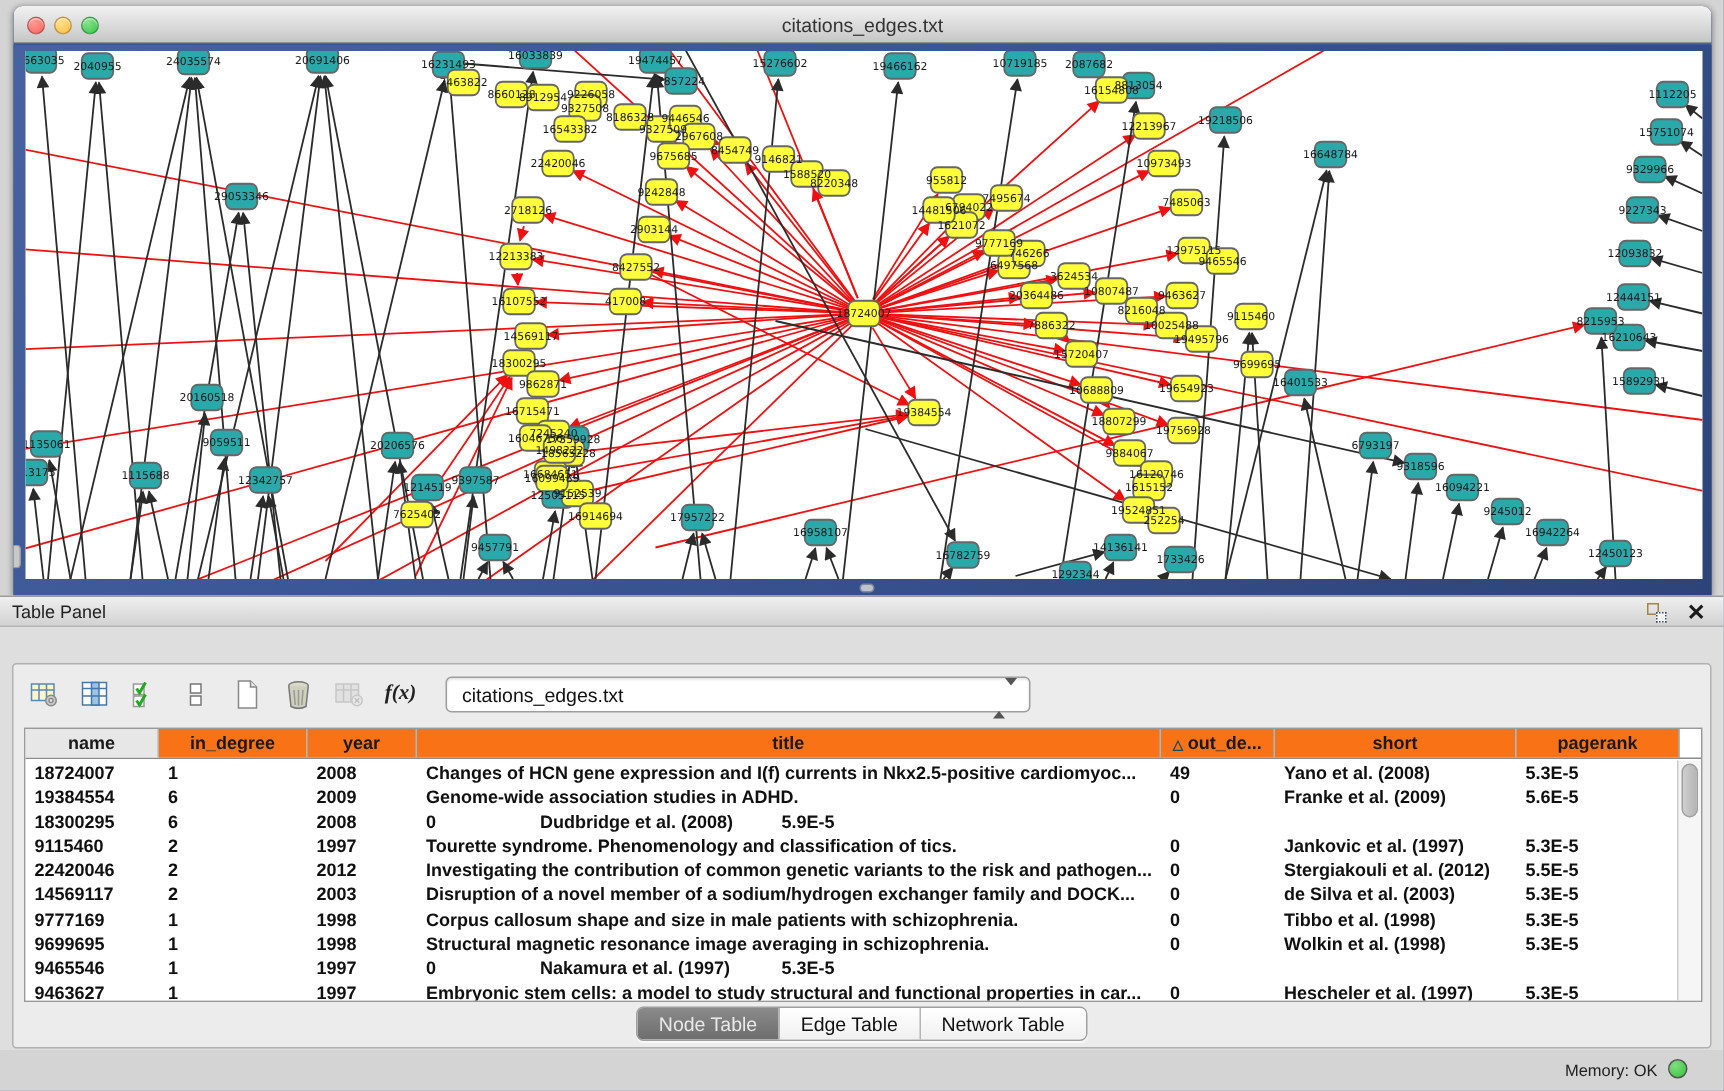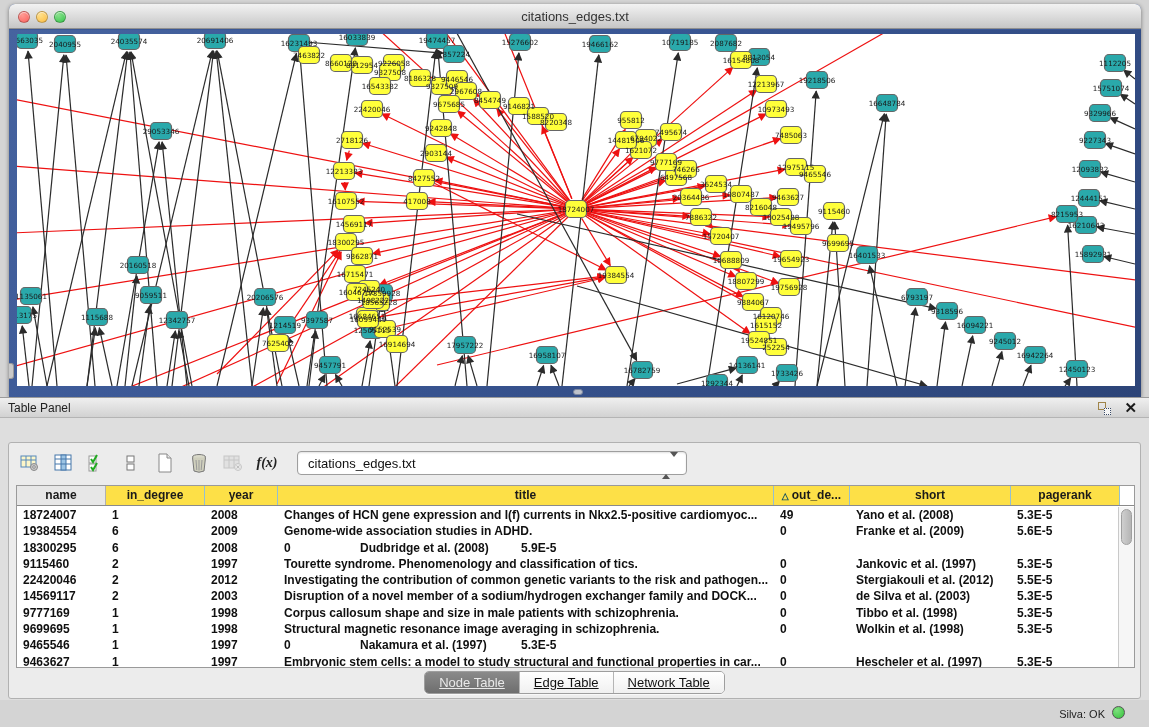--- a/index.html
+++ b/index.html
@@ -57,40 +57,40 @@
   #net-select-arrows { position:absolute; right:8px; top:5px; }
   #net-select-arrows .up { width:0; height:0; border-left:4px solid transparent;
     border-right:4px solid transparent; border-bottom:5px solid #555; margin-bottom:3px; }
   #net-select-arrows .dn { width:0; height:0; border-left:4px solid transparent;
     border-right:4px solid transparent; border-top:5px solid #555; }
 
   
   #tp-table { position:absolute; left:7px; top:42px; width:1119px; height:183px;
     background:#fff; border:1px solid #9a9a9a; overflow:hidden;font-weight:bold; }
   #thead { display:flex; height:20px; border-bottom:1px solid #8a8a8a; }
-  .th { flex:none; background:#fde047; border-right:1px solid #93bfd3;
+  .th { flex:none; background:#f97316; border-right:1px solid #93bfd3;
     font-size:12px; color:#1a1a1a; text-align:center; line-height:19px;
     overflow:hidden; white-space:nowrap; cursor:pointer; }
   .th.selected { background:#e7e7e7; border-right:1px solid #b0b0b0; }
   .sort-tri { display:inline-block; font-size:9px; margin-right:3px; color:#13505f; }
   #tbody { position:absolute; left:0; top:21px; right:16px; bottom:0; background:#fff; }
   .tr { display:flex; height:16.3px; cursor:default; }
   .td { flex:none; font-size:12px; color:#101010; padding:1px 4px 0 6px;
     overflow:hidden; white-space:nowrap; }
   #vscroll { position:absolute; right:0; top:21px; width:16px; bottom:0;
     background:#f6f6f6; border-left:1px solid #c9c9c9; }
   #vthumb { position:absolute; left:2px; top:2px; width:11px; height:36px;
     background:linear-gradient(90deg,#cfcfcf,#b5b5b5); border:1px solid #9f9f9f; border-radius:6px; }
 
   
   #tp-tabs { position:absolute; left:0; right:0; bottom:4px; display:flex; justify-content:center; }
   #seg { display:flex; border:1px solid #9e9e9e; border-radius:5px; overflow:hidden;
     box-shadow:0 1px 1px rgba(255,255,255,.7); }
   .seg-btn { height:21px; line-height:21px; padding:0 14px; font-size:13px; color:#111;
-    background:linear-gradient(#ffffff,#f0f0f0); border-right:1px solid #b5b5b5; cursor:pointer;text-decoration:underline; }
+    background:linear-gradient(#ffffff,#f0f0f0); border-right:1px solid #b5b5b5; cursor:pointer; }
   .seg-btn:last-child { border-right:none; }
   .seg-btn.selected { background:linear-gradient(#8a8a8a,#6e6e6e); color:#e9e9e9; }
 
   
   #status-bar { position:absolute; left:0; bottom:0; width:1149px; height:27px; background:#d4d4d4; }
   #memory-label { position:absolute; right:44px; top:8px; font-size:11px; color:#222; }
   #memory-dot { position:absolute; right:24px; top:6px; width:13px; height:13px; border-radius:50%;
     background:radial-gradient(circle at 35% 30%, #7fe07f, #35c23b); border:1px solid #555; }
 </style>
 </head>
@@ -710,16 +710,16 @@
         <div id="seg">
             <div class="seg-btn selected">Node Table</div>
             <div class="seg-btn">Edge Table</div>
             <div class="seg-btn">Network Table</div>
           </div>
       </div>
     </div>
   </div>
 
   <div id="status-bar">
-    <span id="memory-label">Silva: OK</span>
+    <span id="memory-label">Memory: OK</span>
     <span id="memory-dot"></span>
   </div>
 </div>
 
 </body></html>

